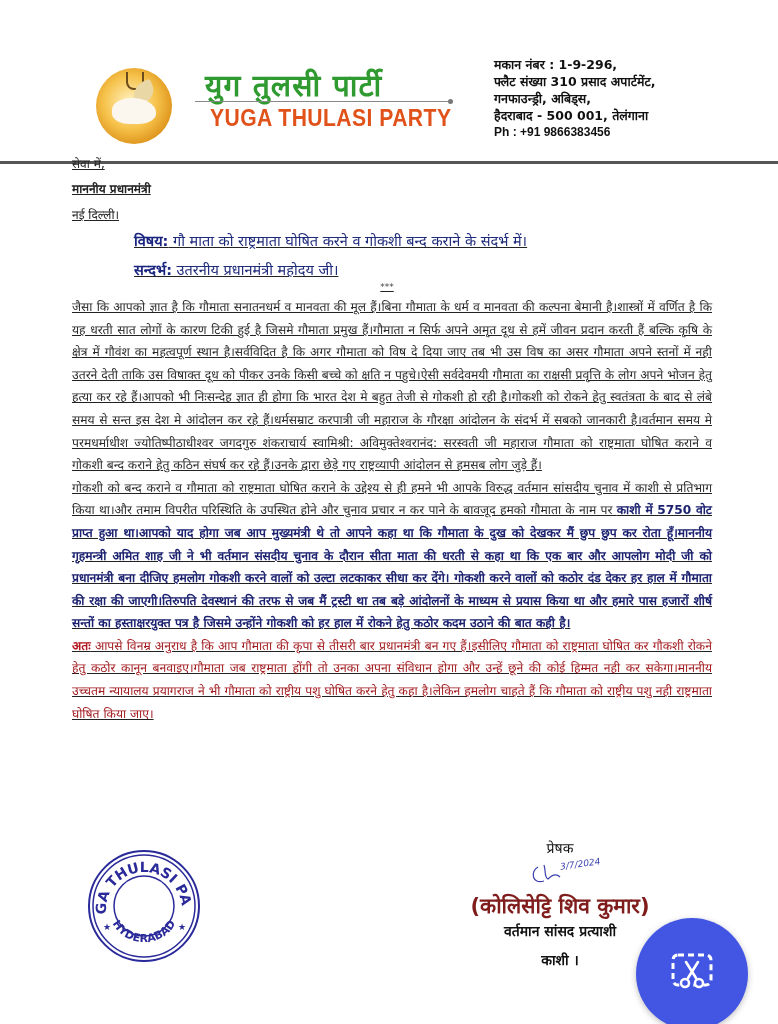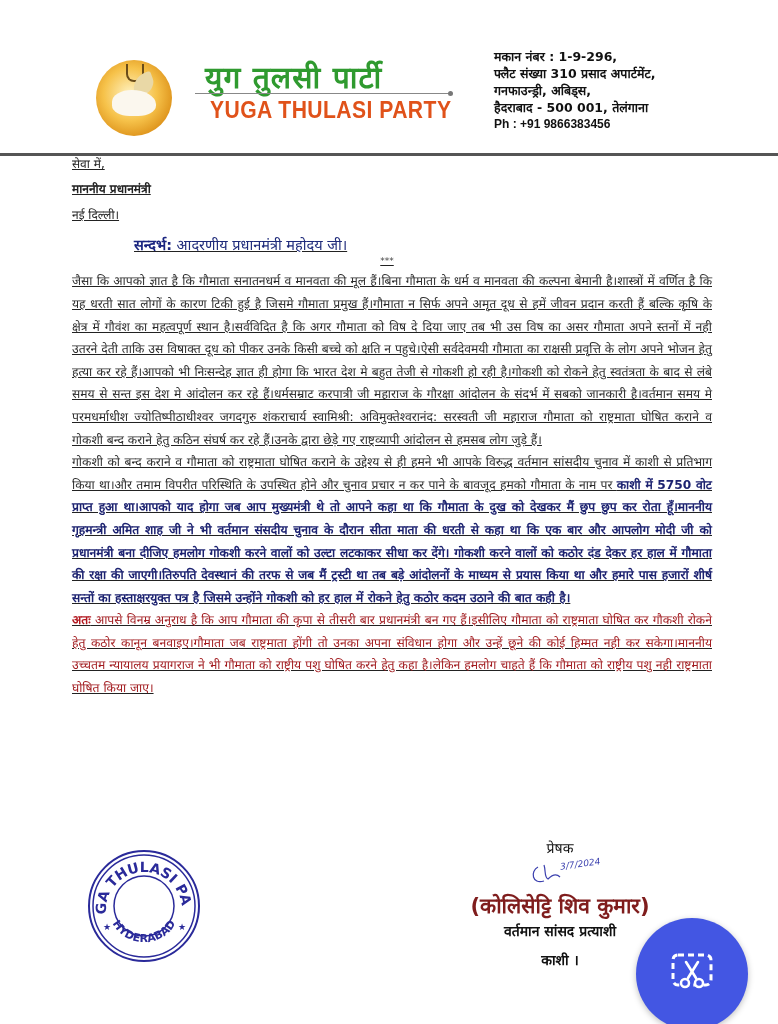--- a/index.html
+++ b/index.html
@@ -1,18 +1,18 @@
 <!DOCTYPE html>
 <html><head>
 <meta charset="utf-8">
 <style>
   html, body { margin:0; padding:0; }
   body { width:778px; height:1024px; background:#ffffff; position:relative; overflow:hidden;
          font-family:"DejaVu Sans", "Liberation Sans", sans-serif; color:#222; }
-  .header { position:absolute; left:0; top:8px; width:778px; height:146px; }
+  .header { position:absolute; left:0; top:16px; width:778px; height:146px; }
   .logo-circle { position:absolute; left:96px; top:52px; width:76px; height:76px; border-radius:50%;
     background:radial-gradient(circle at 45% 45%, #fff3c4 0%, #f6c24a 45%, #d98a12 80%, #b56a08 100%); }
   .logo-cow { position:absolute; left:16px; top:30px; width:44px; height:26px; background:#fbf7ee; border-radius:45% 55% 40% 40%; }
   .logo-wing { position:absolute; left:36px; top:14px; width:22px; height:20px; background:#e9d8a6; border-radius:80% 10% 60% 20%; transform:rotate(-20deg); }
   .logo-tilak { position:absolute; left:30px; top:4px; width:14px; height:16px; border:2px solid #6a4c1a; border-top:none; border-radius:0 0 8px 8px; }
   .brand-hi { position:absolute; left:205px; top:48px; font-size:30px; font-weight:bold; color:#2f9a2f; letter-spacing:1px; }
   .brand-line { position:absolute; left:195px; top:85px; width:255px; height:1px; background:#888; }
   .brand-line::after { content:""; position:absolute; right:-3px; top:-2px; width:5px; height:5px; border-radius:50%; background:#777; }
   .brand-en { position:absolute; left:210px; top:88px; font-size:24px; font-weight:bold; color:#e0521a; font-family:"Liberation Sans", sans-serif; letter-spacing:0.5px; transform:scaleX(0.88); transform-origin:left; }
   .addr { position:absolute; left:494px; top:40px; font-size:12.5px; font-weight:bold; color:#111; line-height:17px; }
@@ -64,22 +64,25 @@
     <div class="en">Ph : +91 9866383456</div>
   </div>
   <div class="rule"></div>
 </div>
 
 <div class="doc">
   <div class="small" style="margin-top:3px;">सेवा में,</div>
   <div class="small bold" style="margin-top:2px;">माननीय प्रधानमंत्री</div>
   <div class="small" style="margin-top:4px;">नई दिल्ली।</div>
 
+  <div class="subj" style="margin-top:3px; margin-left:62px;">
+    <b>विषय:</b><span> गौ माता को राष्ट्रमाता घोषित करने व गोकशी बन्द कराने के संदर्भ में।</span>
+  </div>
   <div class="subj" style="margin-top:7px; margin-left:62px;">
-    <b>सन्दर्भ:</b><span> आदरणीय प्रधानमंत्री महोदय जी।</span>
+    <b>सन्दर्भ:</b><span> उतरनीय प्रधानमंत्री महोदय जी।</span>
   </div>
   <div class="stars" style="text-align:center; margin-top:-2px; height:14px; line-height:14px; margin-left:-10px;">***</div>
 
   <p class="para" style="margin:2px 0 0 0;">जैसा कि आपको ज्ञात है कि गौमाता सनातनधर्म व मानवता की मूल हैं।बिना गौमाता के धर्म व मानवता की कल्पना बेमानी है।शास्त्रों में वर्णित है कि यह धरती सात लोगों के कारण टिकी हुई है जिसमे गौमाता प्रमुख हैं।गौमाता न सिर्फ अपने अमृत दूध से हमें जीवन प्रदान करती हैं बल्कि कृषि के क्षेत्र में गौवंश का महत्वपूर्ण स्थान है।सर्वविदित है कि अगर गौमाता को विष दे दिया जाए तब भी उस विष का असर गौमाता अपने स्तनों में नही उतरने देती ताकि उस विषाक्त दूध को पीकर उनके किसी बच्चे को क्षति न पहुचे।ऐसी सर्वदेवमयी गौमाता का राक्षसी प्रवृत्ति के लोग अपने भोजन हेतु हत्या कर रहे हैं।आपको भी निःसन्देह ज्ञात ही होगा कि भारत देश मे बहुत तेजी से गोकशी हो रही है।गोकशी को रोकने हेतु स्वतंत्रता के बाद से लंबे समय से सन्त इस देश मे आंदोलन कर रहे हैं।धर्मसम्राट करपात्री जी महाराज के गौरक्षा आंदोलन के संदर्भ में सबको जानकारी है।वर्तमान समय मे परमधर्माधीश ज्योतिष्पीठाधीश्वर जगदगुरु शंकराचार्य स्वामिश्री: अविमुक्तेश्वरानंद: सरस्वती जी महाराज गौमाता को राष्ट्रमाता घोषित कराने व गोकशी बन्द कराने हेतु कठिन संघर्ष कर रहे हैं।उनके द्वारा छेड़े गए राष्ट्रव्यापी आंदोलन से हमसब लोग जुड़े हैं।</p>
 
   <p class="para" style="margin:0;"><span>गोकशी को बन्द कराने व गौमाता को राष्ट्रमाता घोषित कराने के उद्देश्य से ही हमने भी आपके विरुद्ध वर्तमान सांसदीय चुनाव में काशी से प्रतिभाग किया था।और तमाम विपरीत परिस्थिति के उपस्थित होने और चुनाव प्रचार न कर पाने के बावजूद हमको गौमाता के नाम पर </span><span class="para-blue">काशी में 5750 वोट प्राप्त हुआ था।आपको याद होगा जब आप मुख्यमंत्री थे तो आपने कहा था कि गौमाता के दुख को देखकर मैं छुप छुप कर रोता हूँ।माननीय गृहमन्त्री अमित शाह जी ने भी वर्तमान संसदीय चुनाव के दौरान सीता माता की धरती से कहा था कि एक बार और आपलोग मोदी जी को प्रधानमंत्री बना दीजिए हमलोग गोकशी करने वालों को उल्टा लटकाकर सीधा कर देंगे। गोकशी करने वालों को कठोर दंड देकर हर हाल में गौमाता की रक्षा की जाएगी।तिरुपति देवस्थानं की तरफ से जब मैं ट्रस्टी था तब बड़े आंदोलनों के माध्यम से प्रयास किया था और हमारे पास हजारों शीर्ष सन्तों का हस्ताक्षरयुक्त पत्र है जिसमे उन्होंने गोकशी को हर हाल में रोकने हेतु कठोर कदम उठाने की बात कही है।</span></p>
 
   <p class="para para-red" style="margin:0;"><span class="atah">अतः</span><span> आपसे विनम्र अनुराध है कि आप गौमाता की कृपा से तीसरी बार प्रधानमंत्री बन गए हैं।इसीलिए गौमाता को राष्ट्रमाता घोषित कर गौकशी रोकने हेतु कठोर कानून बनवाइए।गौमाता जब राष्ट्रमाता होंगी तो उनका अपना संविधान होगा और उन्हें छूने की कोई हिम्मत नही कर सकेगा।माननीय उच्चतम न्यायालय प्रयागराज ने भी गौमाता को राष्ट्रीय पशु घोषित करने हेतु कहा है।लेकिन हमलोग चाहते हैं कि गौमाता को राष्ट्रीय पशु नही राष्ट्रमाता घोषित किया जाए।</span></p>
 </div>
 

